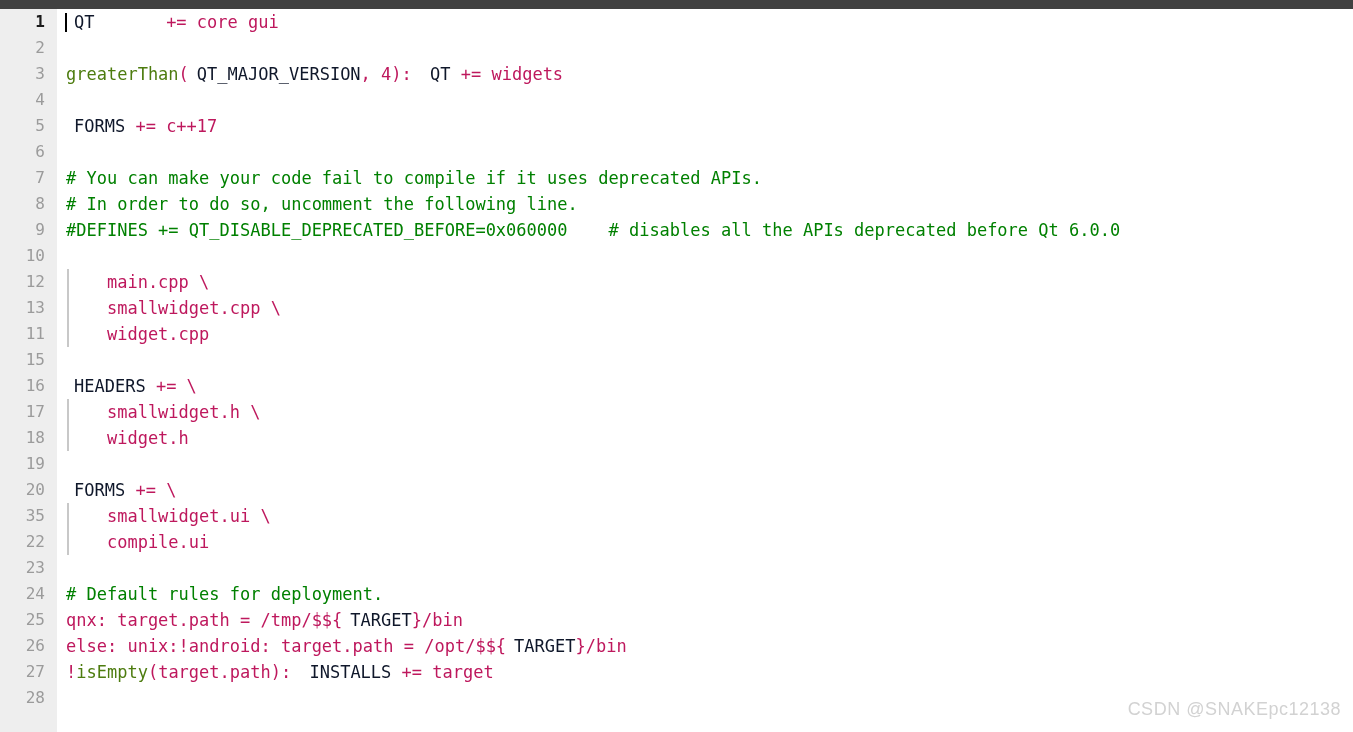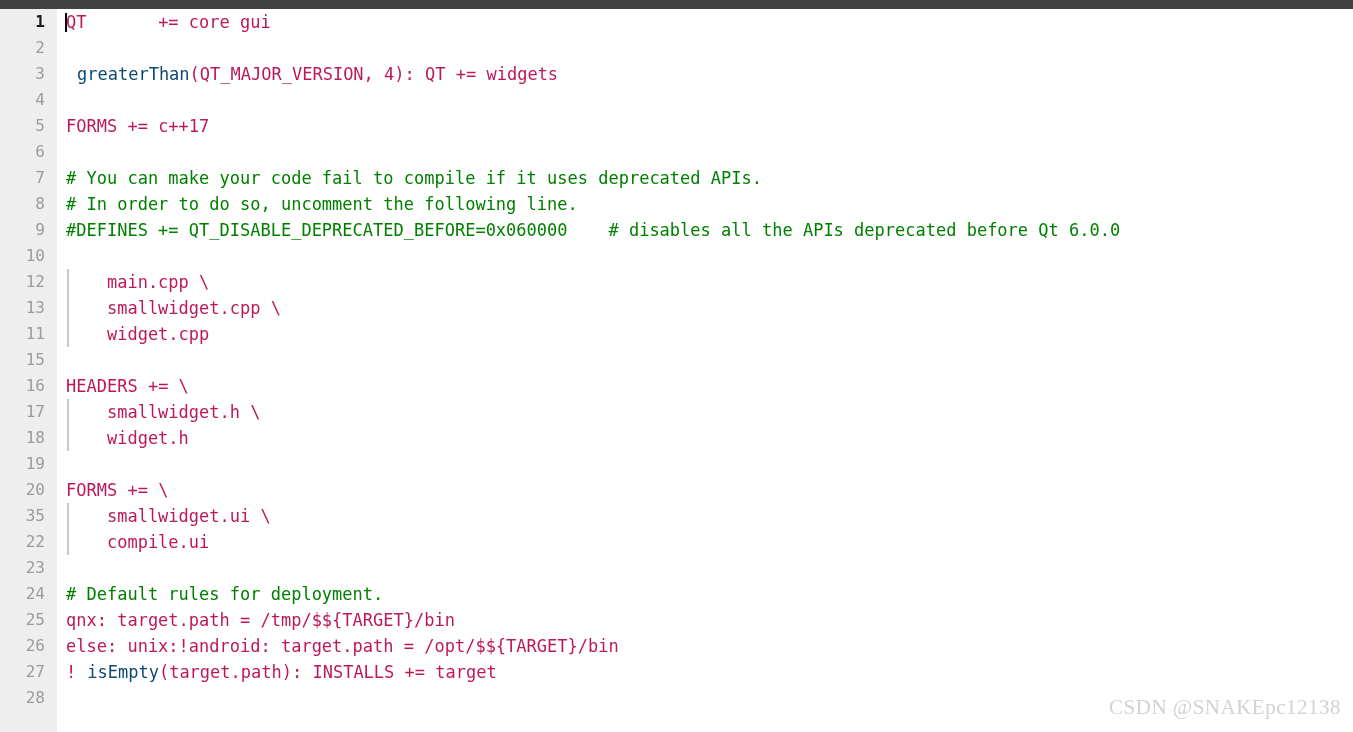--- a/index.html
+++ b/index.html
@@ -109,33 +109,33 @@
   #caret {
     position: absolute;
     left: 65px;
     top: 4px;
     width: 2px;
     height: 19px;
     background: #000000;
   }
 
   
-  .t-var   { color: #be185d; }   
-  .t-func  { color: #0c4a6e; margin-left: 11px; }   
+  .t-var   { color: #0f172a; margin-left: 8px; }   
+  .t-func  { color: #4d7c0f; }   
   .t-cmt   { color: #008000; }   
   .t-plain { color: #be185d; }   
 
   
   #watermark {
     position: absolute;
     right: 12px;
     bottom: 12px;
     color: #d2d2d2;
-    font-size: 21px;
-    font-family: Liberation Serif, serif;
+    font-size: 18px;
+    font-family: Liberation Sans, sans-serif;
     letter-spacing: 0.5px;
     user-select: none;
   }
 </style>
 </head>
 <body>
 
 <div id="app">
 
   <div id="titlebar"></div>

